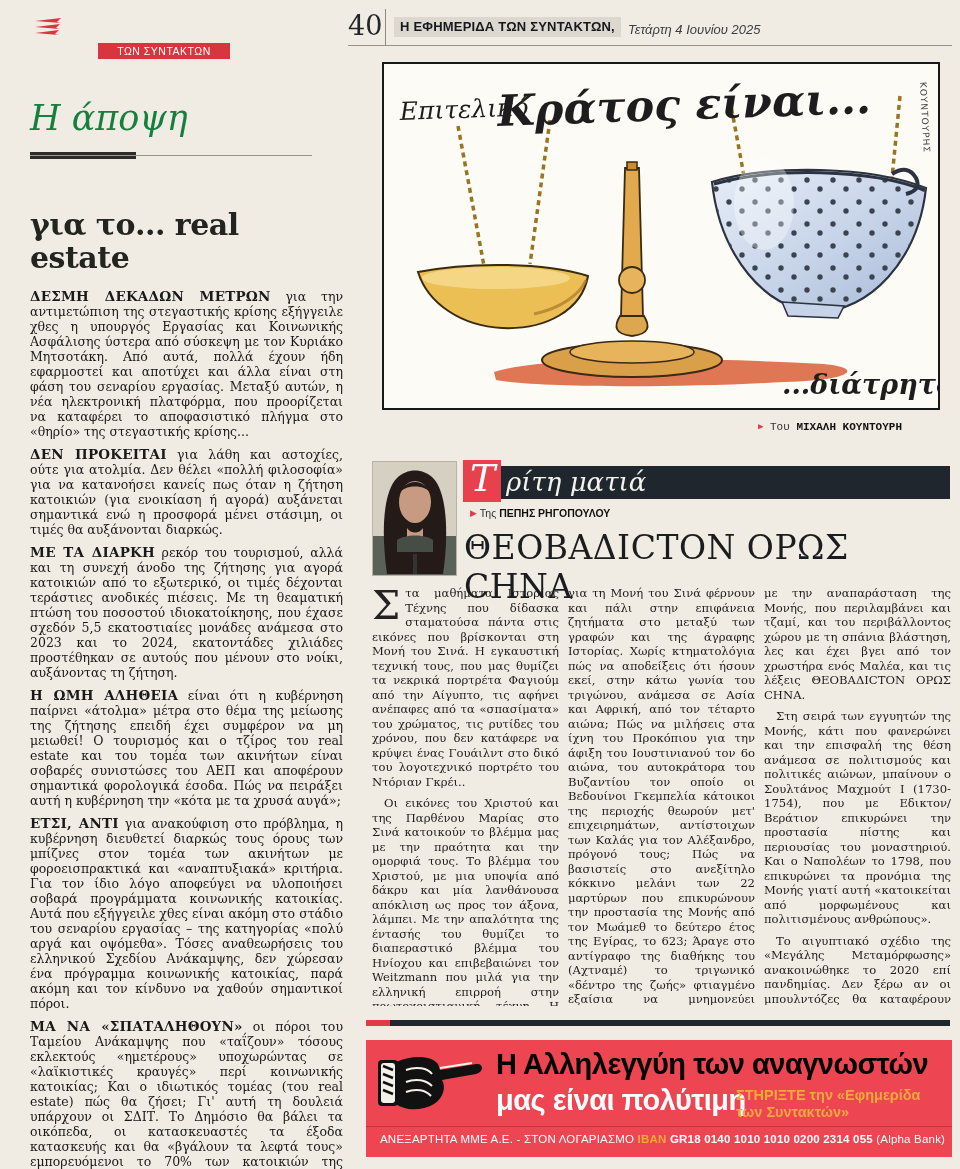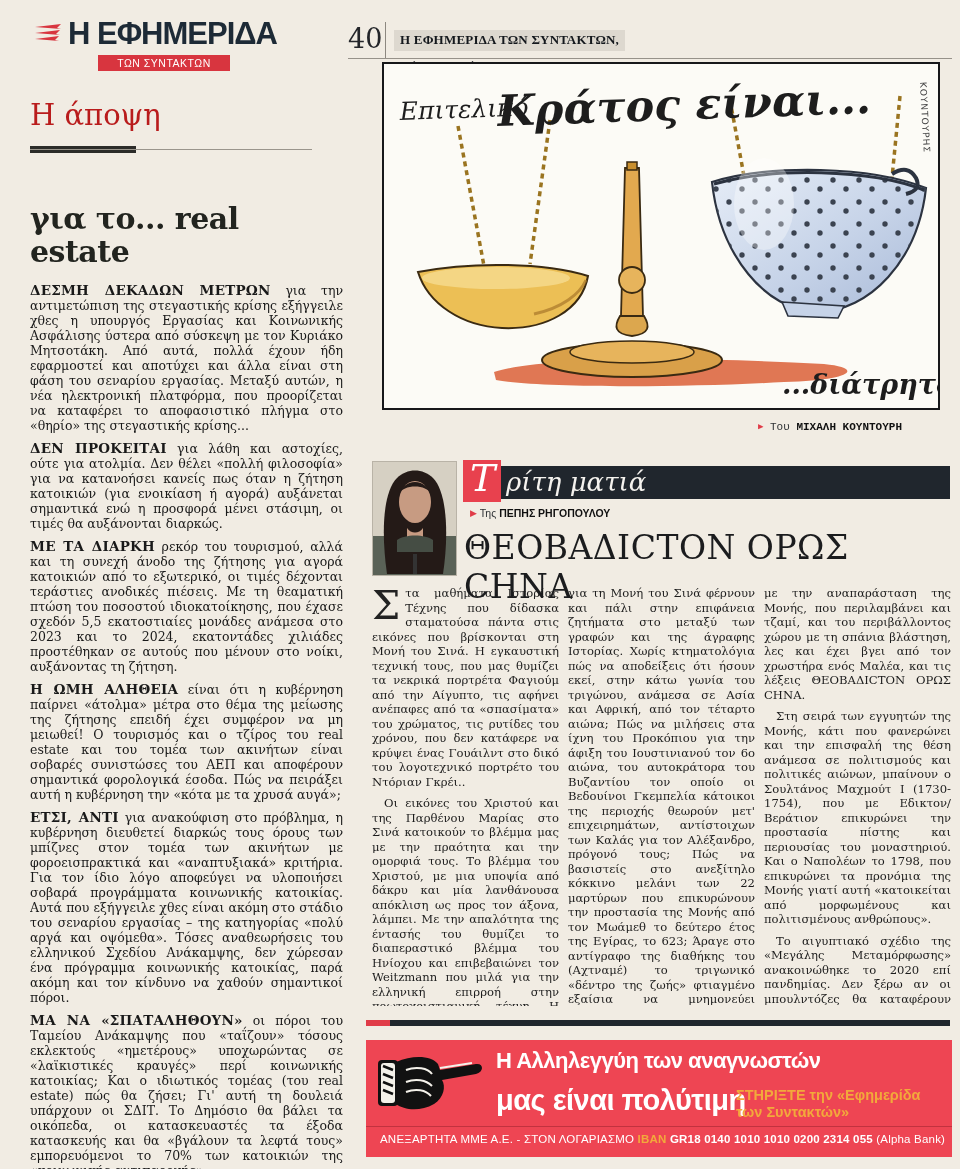--- a/index.html
+++ b/index.html
@@ -1,39 +1,39 @@
 <!DOCTYPE html>
 <html lang="el"><head>
 <meta charset="utf-8">
 <style>
   html,body{margin:0;padding:0;background:#6e6a64;}
   .page{position:relative;width:960px;height:1169px;margin:0 auto;background:#f1ece3;
         font-family:"DejaVu Serif",serif;color:#1a1a1a;overflow:hidden;}
 
   
-  .pagehead{position:absolute;left:348px;top:21px;width:604px;height:37px;border-bottom:1px solid #97928a;}
+  .pagehead{position:absolute;left:348px;top:8px;width:604px;height:37px;border-bottom:1px solid #97928a;}
   .pagenum{position:absolute;left:0;top:2px;font-size:27px;font-family:"DejaVu Serif",serif;color:#24262a;}
   .headvline{position:absolute;left:37px;top:1px;height:36px;width:1px;background:#8d8880;}
-  .mastrow{position:absolute;left:46px;top:9px;display:flex;align-items:flex-start;gap:7px;
-           font-family:Liberation Serif, serif;font-size:13px;white-space:nowrap;flex-direction:column;}
+  .mastrow{position:absolute;left:46px;top:9px;display:flex;align-items:flex-end;gap:7px;
+           font-family:Liberation Sans, sans-serif;font-size:13px;white-space:nowrap;}
   .maststrip{background:#ddd8cf;padding:2px 6px 3px 6px;font-weight:bold;color:#14181d;letter-spacing:.2px;}
   .headdate{color:#3a3c40;font-style:italic;}
 
   
   .logo{position:absolute;left:34px;top:16px;width:300px;}
   .logoline{display:flex;align-items:center;gap:6px;}
   .logotitle{font-family:"Liberation Sans",sans-serif;font-weight:bold;font-size:31px;
              color:#1d2a36;letter-spacing:-1px;}
   .logosub{margin:3px 0 0 64px;width:132px;background:#d8353f;color:#fff;text-align:center;
            font-family:"Liberation Sans",sans-serif;font-weight:normal;font-size:10.5px;
            letter-spacing:.5px;padding:2px 0;}
 
   
   .opinion{position:absolute;left:30px;top:98px;width:315px;}
-  .sectiontitle{font-size:29px;color:#b91c1c;}
+  .sectiontitle{font-style:italic;font-size:35px;color:#15803d;}
   .sectionrule{position:relative;height:8px;margin:14px 0 14px 0;}
   .sectionrule .thick{position:absolute;left:0;top:0;width:106px;height:7px;background:#2c2c29;}
   .sectionrule .thin{position:absolute;left:0;top:3px;width:282px;height:1px;background:#9a958c;}
   .opheadline{font-size:30px;line-height:1.12;font-weight:bold;color:#22241f;margin:6px 0 14px 0;
               letter-spacing:-0.5px;}
   .opbody{width:313px;height:905px;overflow:hidden;}
   .opbody p{margin:0 0 8px 0;font-size:12.5px;line-height:15px;text-align:justify;color:#191919;}
   .opbody b{font-size:13.5px;letter-spacing:.2px;}
 
   
@@ -64,22 +64,22 @@
   .artcol{position:absolute;top:586px;width:187px;height:420px;overflow:hidden;}
   .artcol p{margin:0 0 7px 0;font-size:11.6px;line-height:14.5px;text-align:justify;color:#1c1c1c;}
   .artcol p.ind{text-indent:12px;}
   #col1{left:372px;} #col2{left:568px;} #col3{left:764px;}
   .dropcap{float:left;font-size:40px;line-height:34px;padding:2px 5px 0 0;color:#222;}
 
   
   .sepbar{position:absolute;left:366px;top:1020px;width:584px;height:6px;background:#20262d;}
   .sepbar .redseg{position:absolute;left:0;top:0;width:24px;height:6px;background:#e03c48;}
   .banner{position:absolute;left:366px;top:1040px;width:586px;height:117px;background:#ee4553;}
-  .bannerline1{position:absolute;left:130px;top:8px;color:#ffffff;font-family:"Liberation Sans",sans-serif;
-               font-weight:bold;font-size:22px;letter-spacing:-0.5px;}
+  .bannerline1{position:absolute;left:130px;top:8px;color:#000000;font-family:"Liberation Sans",sans-serif;
+               font-weight:bold;font-size:29px;letter-spacing:-0.5px;}
   .bannerline2{position:absolute;left:130px;top:44px;color:#fff;font-family:"Liberation Sans",sans-serif;
                font-weight:bold;font-size:29px;letter-spacing:-0.5px;}
   .support{position:absolute;left:358px;top:47px;width:220px;color:#f2a93b;
            font-family:"Liberation Sans",sans-serif;font-weight:bold;font-size:14.5px;line-height:17px;margin-left:12px;}
   .bannerdivider{position:absolute;left:0;top:86px;width:586px;height:1px;background:#c2323f;}
   .accountrow{position:absolute;left:14px;top:93px;width:560px;color:#fff;
               font-family:Liberation Sans, sans-serif;font-size:11.5px;letter-spacing:.2px;white-space:nowrap;}
   .accountrow .iban{color:#f2a93b;font-weight:bold;}
   .accountrow .num{font-weight:bold;}
   .handwrap{position:absolute;left:10px;top:6px;width:112px;height:76px;}
@@ -98,21 +98,20 @@
     </div>
   </div>
 
   <div class="logo">
     <div class="logoline">
       <svg width="28" height="24" viewBox="0 0 28 24">
         <path d="M1 5 L27 2 L23 6 L27 7 Z" fill="#d8353f"></path>
         <path d="M1 11 L26 8 L22 12 L26 13 Z" fill="#d8353f"></path>
         <path d="M1 17 L25 14 L21 18 L25 19 Z" fill="#d8353f"></path>
       </svg>
-      <span class="logotitle">Η ΕΦΗΜΕΡΙΔΑ</span>
     </div>
     <div class="logosub">ΤΩΝ ΣΥΝΤΑΚΤΩΝ</div>
   </div>
 
   <div class="opinion">
     <div class="sectiontitle">Η άποψη</div>
     <div class="sectionrule">
       <div class="thick"></div>
         <div class="thin"></div>
     </div>

